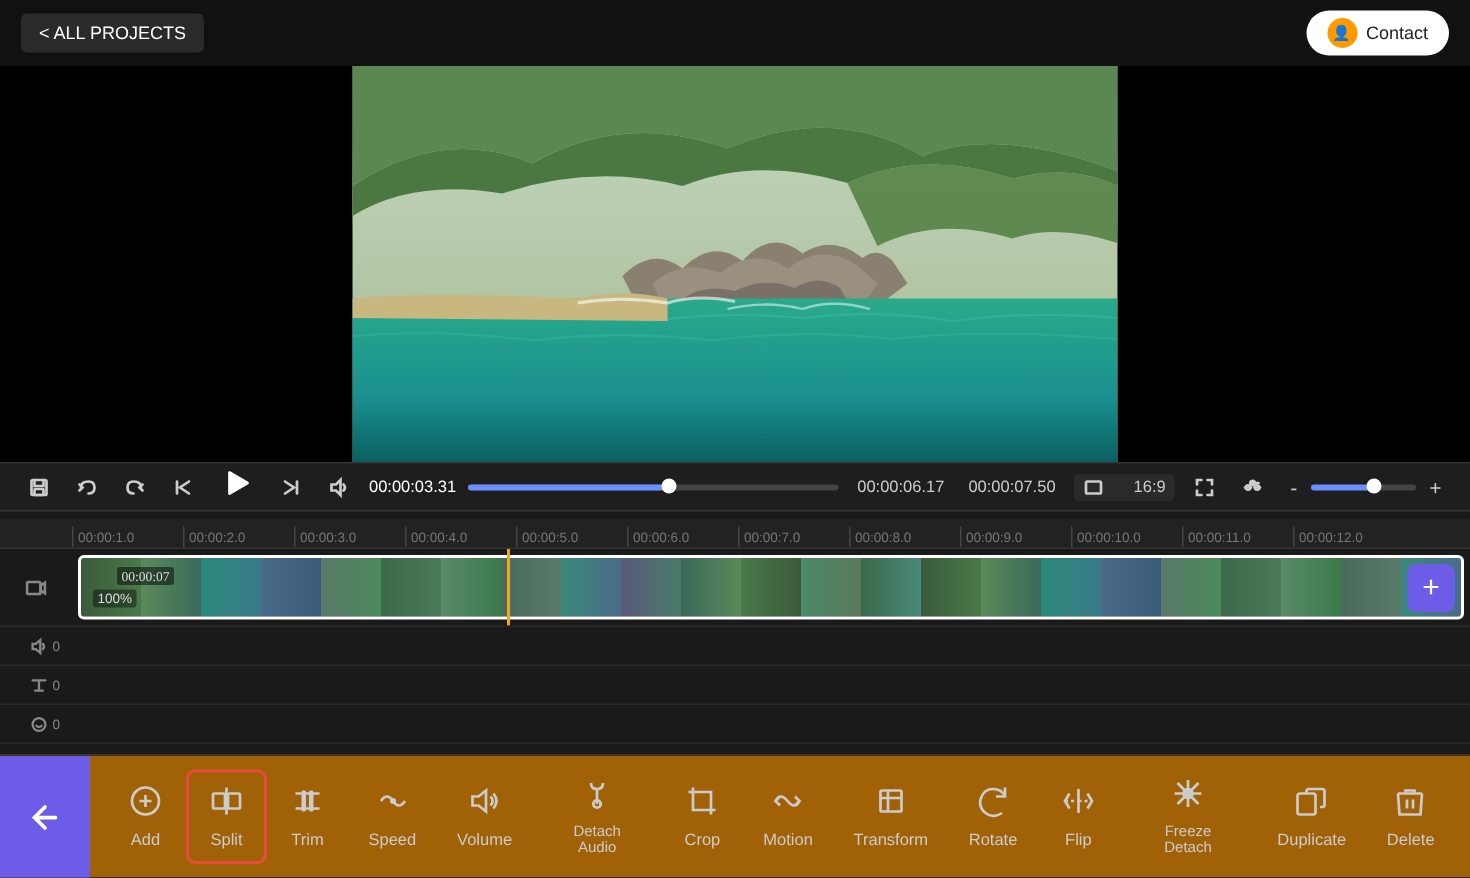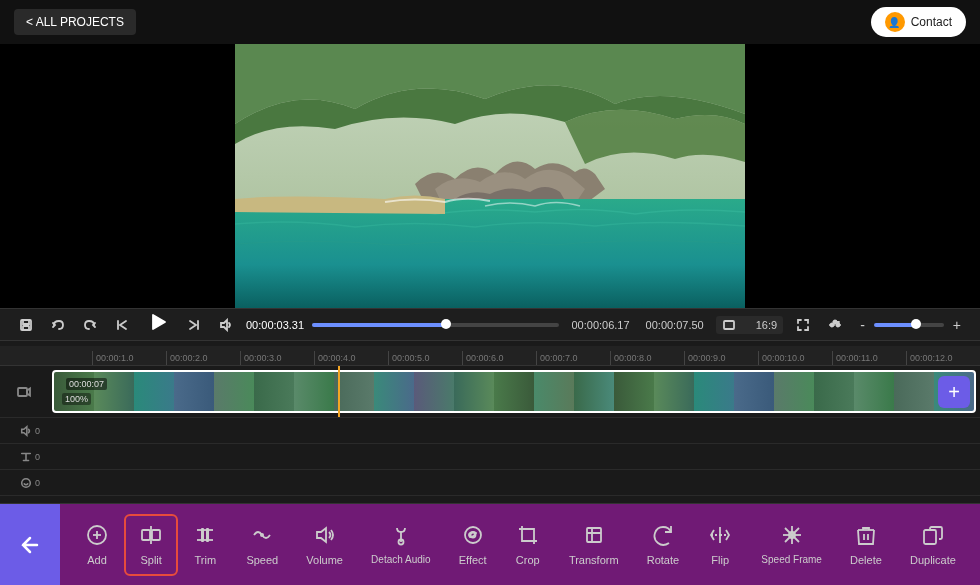--- a/index.html
+++ b/index.html
@@ -217,21 +217,20 @@
       border-bottom: 1px solid #333;
       position: relative;
       overflow: hidden;
     }
     .ruler-ticks {
       display: flex;
       align-items: flex-end;
       height: 100%;
       padding-left: 48px;
       gap: 0;
-      justify-content: flex-end;
     }
     .ruler-tick {
       font-size: 9px;
       color: #777;
       white-space: nowrap;
       min-width: 74px;
       border-left: 1px solid #444;
       padding-left: 3px;
       height: 14px;
       display: flex;
@@ -290,26 +289,27 @@
         #5a5a7a 360px, #4a7a6a 400px,
         #3a6a5a 400px, #5a8a5a 440px,
         #4a7a4a 440px, #3a5a3a 480px,
         #4a8a6a 480px, #5a7a5a 520px,
         #3a6a4a 520px, #4a8a7a 560px
       );
     }
     .clip-timestamp {
       position: absolute;
       top: 6px;
-      left: 12px;
+      left: 24px;
       font-size: 9px;
       color: #ddd;
       background: rgba(0,0,0,0.5);
       padding: 1px 3px;
       border-radius: 2px;
+      font-family: Liberation Serif, serif;
     }
     .clip-percent {
       position: absolute;
       bottom: 6px;
       left: 8px;
       font-size: 9px;
       color: #ddd;
       background: rgba(0,0,0,0.4);
       padding: 1px 3px;
       border-radius: 2px;
@@ -364,21 +364,21 @@
       display: flex;
       align-items: center;
       justify-content: center;
     }
 
     
     .bottom-toolbar {
       position: absolute;
       bottom: 0; left: 0; right: 0;
       height: 82px;
-      background: #701a75;
+      background: #a16207;
       border-top: 1px solid #333;
       display: flex;
       align-items: center;
       text-align: center;
     }
     .back-btn {
       width: 60px;
       height: 82px;
       background: #6c5ce7;
       border: none;
@@ -731,40 +731,40 @@
       <span class="tool-item-icon">
         <svg width="22" height="22" viewBox="0 0 22 22" fill="none" stroke="#ccc" stroke-width="1.8">
             <path d="M7 4 Q7 8 11 8 Q15 8 15 4"></path>
             <line x1="11" y1="8" x2="11" y2="18"></line>
             <circle cx="11" cy="18" r="2.5"></circle>
           </svg>
       </span>
       <span class="tool-item-label" style="font-size:10px;">Detach Audio</span>
     </div>
 
-    <div class="tool-item">
-      <span class="tool-item-icon">
-        <svg width="22" height="22" viewBox="0 0 22 22" fill="none" stroke="#ccc" stroke-width="1.8">
-            <circle cx="11" cy="11" r="8"></circle>
-            <path d="M8 9 Q11 7 14 9 Q12 13 8 13 Q6 11 8 9"></path>
-            <circle cx="11" cy="11" r="2.5"></circle>
-          </svg>
-      </span>
-      <span class="tool-item-label">Effect</span>
-    </div>
 
     <div class="tool-item">
       <span class="tool-item-icon">
         <svg width="22" height="22" viewBox="0 0 22 22" fill="none" stroke="#ccc" stroke-width="1.8">
             <path d="M5 2v15h15M2 5h15v15"></path>
           </svg>
       </span>
       <span class="tool-item-label">Crop</span>
     </div>
 
+    <div class="tool-item">
+      <span class="tool-item-icon">
+        <svg width="22" height="22" viewBox="0 0 22 22" fill="none" stroke="#ccc" stroke-width="1.8">
+            <path d="M3 11 Q6 5 11 11 Q16 17 19 11"></path>
+            <path d="M6 8l-3 3 3 3"></path>
+            <path d="M16 8l3 3-3 3"></path>
+          </svg>
+      </span>
+      <span class="tool-item-label">Motion</span>
+    </div>
 
     <div class="tool-item">
       <span class="tool-item-icon">
         <svg width="22" height="22" viewBox="0 0 22 22" fill="none" stroke="#ccc" stroke-width="1.8">
             <rect x="4" y="4" width="14" height="14" rx="1"></rect>
             <path d="M4 9h14M9 4v14"></path>
           </svg>
       </span>
       <span class="tool-item-label">Transform</span>
     </div>
@@ -794,39 +794,39 @@
     <div class="tool-item">
       <span class="tool-item-icon">
         <svg width="22" height="22" viewBox="0 0 22 22" fill="none" stroke="#ccc" stroke-width="1.8">
             <line x1="11" y1="2" x2="11" y2="20"></line>
             <line x1="2" y1="11" x2="20" y2="11"></line>
             <line x1="4" y1="4" x2="18" y2="18"></line>
             <line x1="18" y1="4" x2="4" y2="18"></line>
             <circle cx="11" cy="11" r="3"></circle>
           </svg>
       </span>
-      <span class="tool-item-label" style="font-size:10px;">Speed Frame</span>
+      <span class="tool-item-label" style="font-size:10px;">Freeze Detach</span>
+    </div>
+
+    <div class="tool-item">
+      <span class="tool-item-icon">
+        <svg width="22" height="22" viewBox="0 0 22 22" fill="none" stroke="#ccc" stroke-width="1.8">
+            <rect x="2" y="6" width="12" height="14" rx="1.5"></rect>
+            <path d="M8 6V4.5A1.5 1.5 0 0 1 9.5 3h9A1.5 1.5 0 0 1 20 4.5v9A1.5 1.5 0 0 1 18.5 15H17"></path>
+          </svg>
+      </span>
+      <span class="tool-item-label">Duplicate</span>
     </div>
 
     <div class="tool-item">
       <span class="tool-item-icon">
         <svg width="22" height="22" viewBox="0 0 22 22" fill="none" stroke="#ccc" stroke-width="1.8">
             <polyline points="3,6 5,6 19,6"></polyline>
             <path d="M8 6V4h6v2M19 6l-1 14H4L3 6"></path>
             <line x1="9" y1="10" x2="9" y2="16"></line>
             <line x1="13" y1="10" x2="13" y2="16"></line>
           </svg>
       </span>
       <span class="tool-item-label">Delete</span>
     </div>
-
-    <div class="tool-item">
-      <span class="tool-item-icon">
-        <svg width="22" height="22" viewBox="0 0 22 22" fill="none" stroke="#ccc" stroke-width="1.8">
-            <rect x="2" y="6" width="12" height="14" rx="1.5"></rect>
-            <path d="M8 6V4.5A1.5 1.5 0 0 1 9.5 3h9A1.5 1.5 0 0 1 20 4.5v9A1.5 1.5 0 0 1 18.5 15H17"></path>
-          </svg>
-      </span>
-      <span class="tool-item-label">Duplicate</span>
-    </div>
   </div>
 
 </div>
 
 </body></html>

